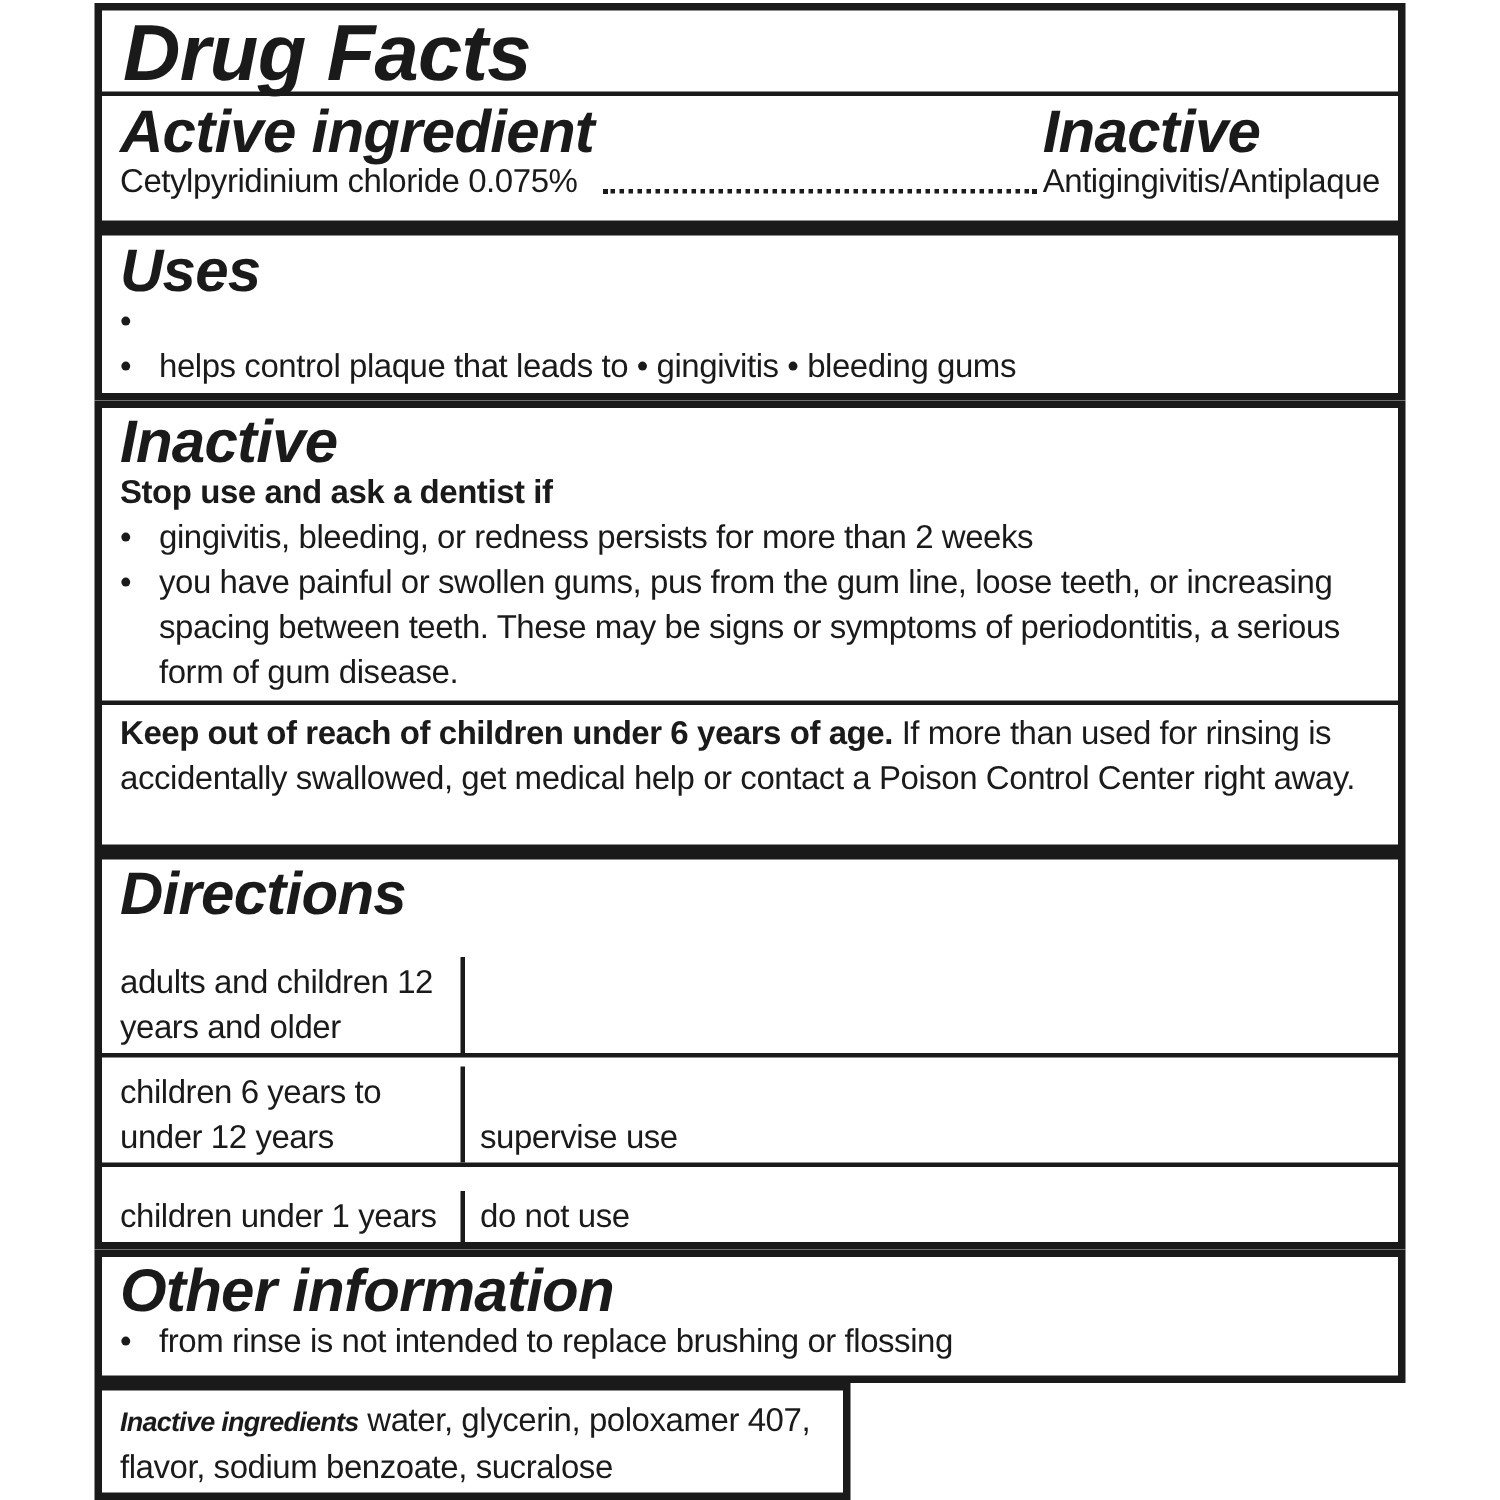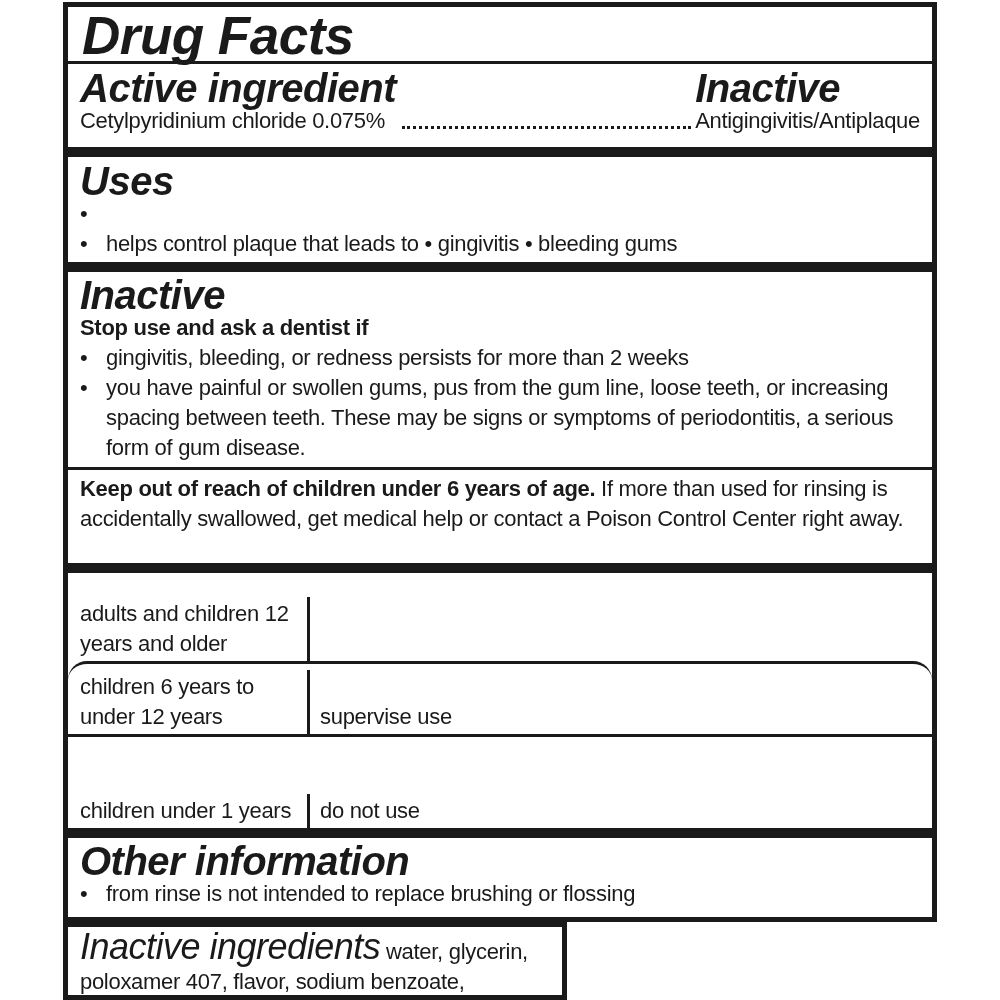--- a/index.html
+++ b/index.html
@@ -64,34 +64,34 @@
   .dtable { display: flex; flex-direction: column; flex: 1; margin-top: 4px; }
   .drow { display: flex; align-items: flex-end; }
   .drow + .drow { border-top: 3px solid var(--ink); }
   .drow .dwho {
     flex: none; width: 242px; padding: 2px 8px 2px 12px;
     border-right: 3px solid var(--ink);
   }
   .drow .dwhat { flex: 1; padding: 2px 10px; }
   .dwhat.justify { text-align: justify; letter-spacing: -0.5px; }
   .drow.r1 { min-height: 84px; }
-  .drow.r2 { min-height: 73px; border-radius: 19px; }
+  .drow.r2 { min-height: 73px; }
   .drow.r3 { flex: 1; }
 
   
   .sec-other { height: 89px; padding: 5px 12px; }
 
   
   .sec-inactive {
     width: 504px; height: 78px;
     border: 5px solid var(--ink);
     padding: 5px 10px 0 12px;
     background: var(--paper);
   }
-  .inactive-head { font-weight: normal; font-style: italic; font-size: 36px; letter-spacing: -0.5px; }
+  .inactive-head { font-weight: bold; font-style: italic; font-size: 18px; letter-spacing: -0.5px; }
 </style>
 </head>
 <body>
 
 <div class="label-wrap">
 
   <div class="section sec-head">
     <div class="facts-title">Drug Facts</div>
     <hr class="rule">
     <div class="ai-grid body-text">
@@ -123,20 +123,21 @@
     </div>
     <div class="bullet-row body-text">
       <span class="bdot">•</span>
       <span>you have painful or swollen gums, pus from the gum line, loose teeth, or increasing spacing between teeth. These may be signs or symptoms of periodontitis, a serious form of gum disease.</span>
     </div>
     <hr class="rule">
     <p class="body-text"><span class="bold">Keep out of reach of children under 6 years of age.</span><span> If more than used for rinsing is accidentally swallowed, get medical help or contact a Poison Control Center right away.</span></p>
   </div>
 
   <div class="section sec-dir">
+    <h2 class="heading">Directions</h2>
     <div class="dtable">
       <div class="drow r1">
         <div class="dwho body-text">adults and children 12 years and older</div>
       </div>
       <div class="drow r2">
         <div class="dwho body-text">children 6 years to under 12 years</div>
         <div class="dwhat body-text">supervise use</div>
       </div>
       <div class="drow r3">
         <div class="dwho body-text">children under 1 years</div>

